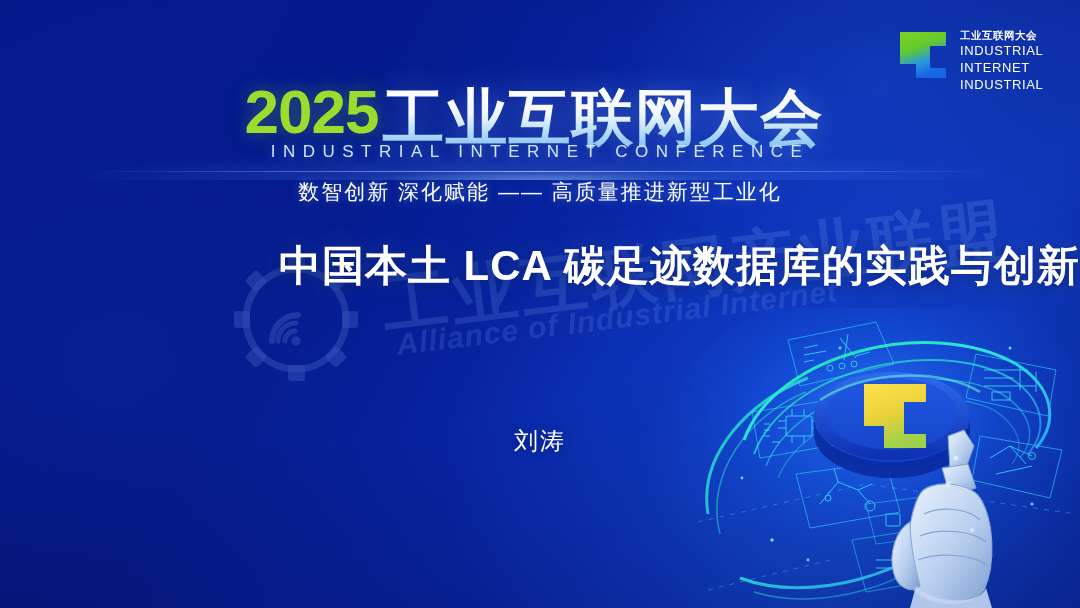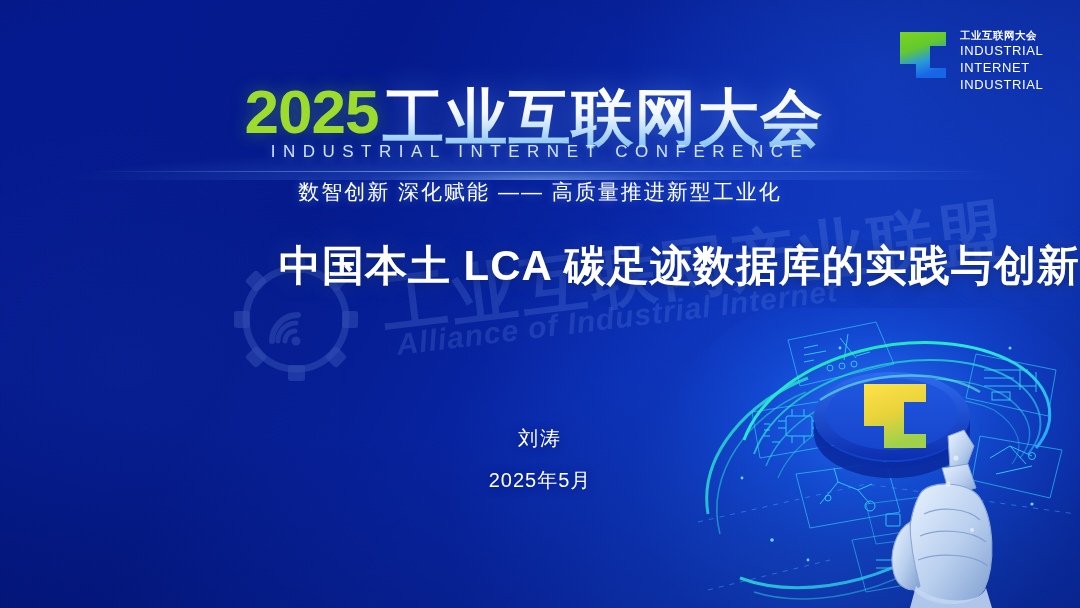--- a/index.html
+++ b/index.html
@@ -182,21 +182,21 @@
   }
 
   
   .presenter {
     position: absolute;
     left: 0; right: 0; top: 424px;
     text-align: center;
     color: #ffffff;
   }
   .presenter-name {
-    font-size: 20px;
+    font-size: 24px;
     letter-spacing: 2px;
     line-height: 1.45;
     text-shadow: 0 1px 8px rgba(0,16,90,0.6);
   }
   .presenter-date {
     font-size: 20px;
     letter-spacing: 1px;
     line-height: 1.5;
     margin-top: 12px;
     text-shadow: 0 1px 8px rgba(0,16,90,0.6);
@@ -278,21 +278,20 @@
   <div class="masthead">
     <span class="mh-year">2025</span><span class="mh-cn">工业互联网大会</span>
   </div>
   <div class="mh-sub">INDUSTRIAL INTERNET CONFERENCE</div>
   <div class="mh-tagline">数智创新  深化赋能 —— 高质量推进新型工业化</div>
 
   <div class="deck-title">中国本土 LCA 碳足迹数据库的实践与创新</div>
 
   <div class="presenter">
     <div class="presenter-name">刘涛</div>
-    <div class="presenter-date">2025年5月</div>
   </div>
 
   <div class="artwork">
     <svg width="400" height="300" viewBox="0 0 400 300" aria-hidden="true">
       <defs>
         <radialGradient id="aGlow" cx="48%" cy="42%" r="62%">
           <stop offset="0%" stop-color="#2d7bff" stop-opacity="0.85"></stop>
           <stop offset="45%" stop-color="#1450e0" stop-opacity="0.45"></stop>
           <stop offset="100%" stop-color="#0a2bb0" stop-opacity="0"></stop>
         </radialGradient>

